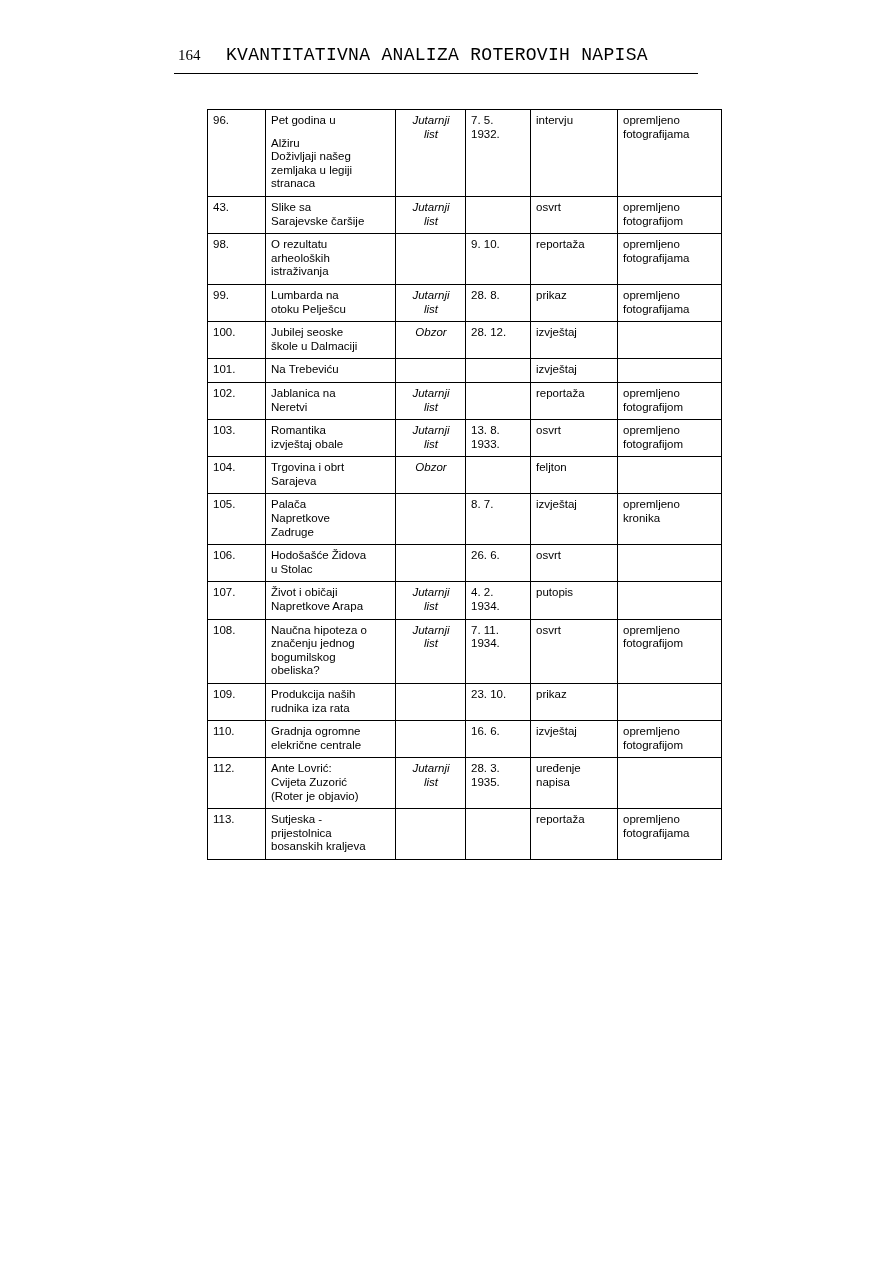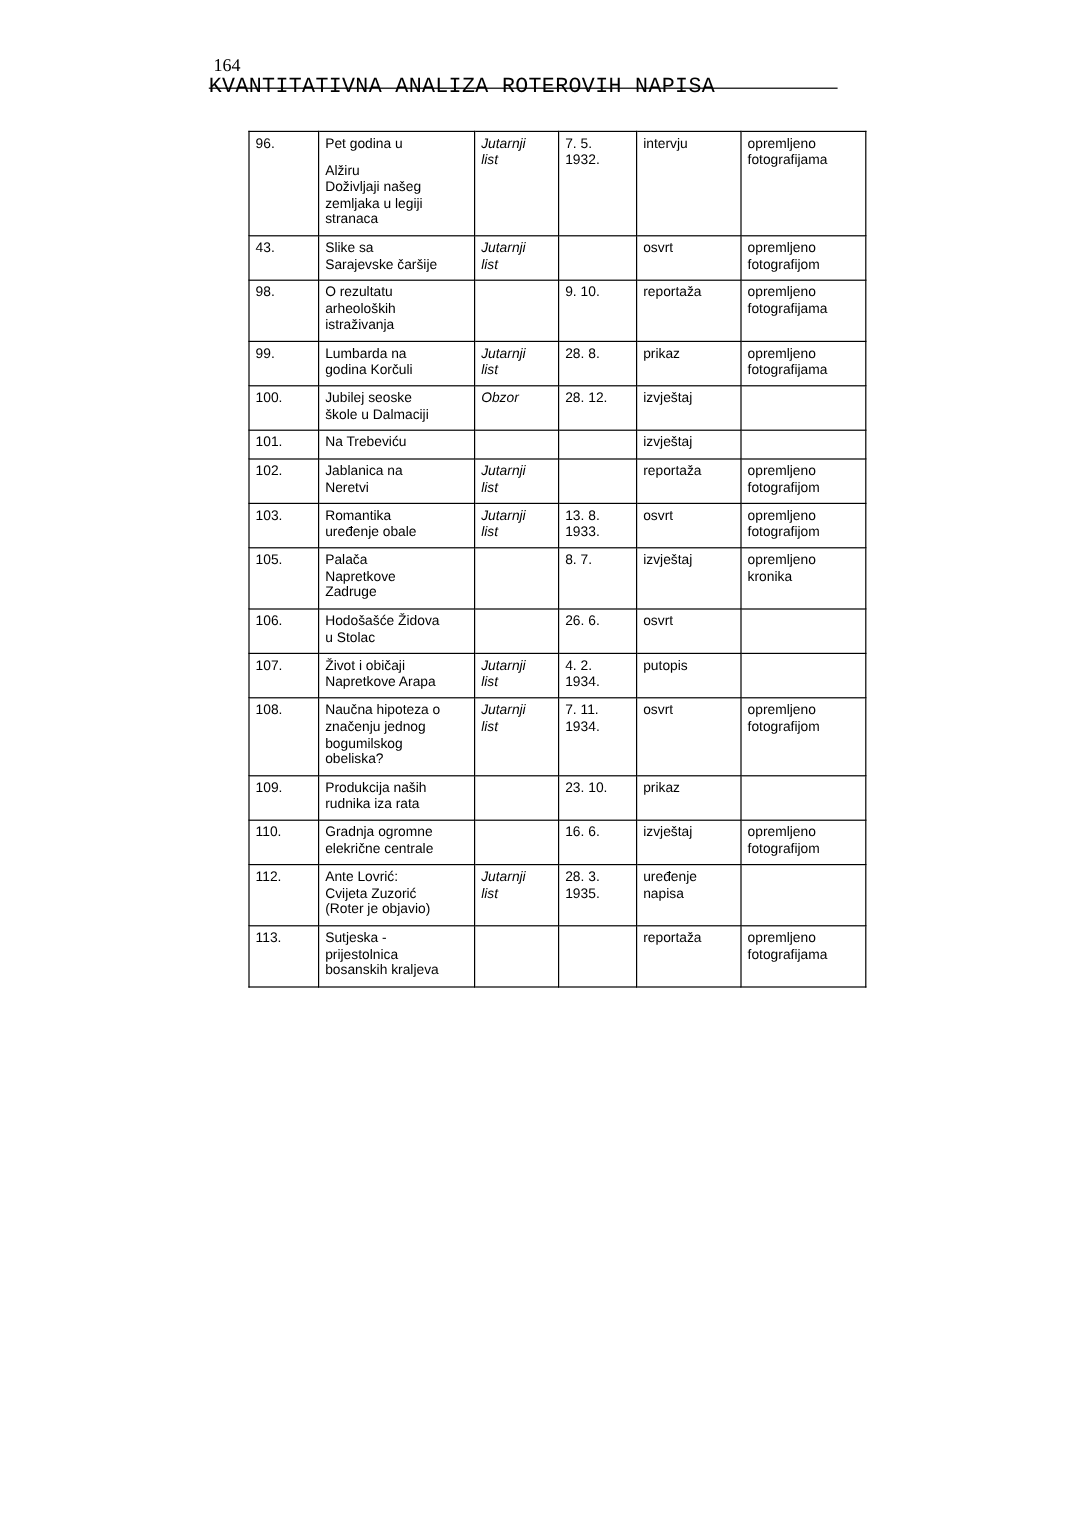--- a/index.html
+++ b/index.html
@@ -23,21 +23,20 @@
   }
   
   .header {
     position: absolute;
     left: 174px;
     top: 46px;
     width: 524px;
     display: flex;
     align-items: baseline;
     gap: 0;
-    flex-direction: column;
   }
   .header .page-number {
     font-family: "Liberation Serif", serif;
     font-size: 15px;
     line-height: 18px;
     width: 52px;
     padding-left: 4px;
     box-sizing: border-box;
   }
   .header .head-title {
@@ -75,21 +74,21 @@
     padding: 4px 4px 5px 5px;
     word-wrap: break-word;
   }
   col.c-num   { width: 58px; }
   col.c-title { width: 130px; }
   col.c-src   { width: 70px; }
   col.c-date  { width: 65px; }
   col.c-genre { width: 87px; }
   col.c-note  { width: 104px; }
 
-  .ital { font-style: italic; }
+  .ital { font-style: italic; text-align: center; }
   .cell-line { display: block; }
   .gap { display: block; height: 9px; }
 </style>
 </head>
 <body>
 
 <div class="page">
 
   <div class="header">
     <span class="page-number">164</span>
@@ -177,21 +176,21 @@
               <span class="cell-line">opremljeno</span>
               <span class="cell-line">fotografijama</span>
             </td>
           </tr>
           <tr>
             <td>
               <span class="cell-line">99.</span>
             </td>
             <td>
               <span class="cell-line">Lumbarda na</span>
-              <span class="cell-line">godina Korčuli</span>
+              <span class="cell-line">otoku Pelješcu</span>
             </td>
             <td>
               <span class="cell-line ital">Jutarnji</span>
               <span class="cell-line ital">list</span>
             </td>
             <td>
               <span class="cell-line">28. 8.</span>
             </td>
             <td>
               <span class="cell-line">prikaz</span>
@@ -254,37 +253,54 @@
               <span class="cell-line">opremljeno</span>
               <span class="cell-line">fotografijom</span>
             </td>
           </tr>
           <tr>
             <td>
               <span class="cell-line">103.</span>
             </td>
             <td>
               <span class="cell-line">Romantika</span>
-              <span class="cell-line">uređenje obale</span>
+              <span class="cell-line">izvještaj obale</span>
             </td>
             <td>
               <span class="cell-line ital">Jutarnji</span>
               <span class="cell-line ital">list</span>
             </td>
             <td>
               <span class="cell-line">13. 8.</span>
               <span class="cell-line">1933.</span>
             </td>
             <td>
               <span class="cell-line">osvrt</span>
             </td>
             <td>
               <span class="cell-line">opremljeno</span>
               <span class="cell-line">fotografijom</span>
             </td>
+          </tr>
+          <tr>
+            <td>
+              <span class="cell-line">104.</span>
+            </td>
+            <td>
+              <span class="cell-line">Trgovina i obrt</span>
+              <span class="cell-line">Sarajeva</span>
+            </td>
+            <td>
+              <span class="cell-line ital">Obzor</span>
+            </td>
+            <td></td>
+            <td>
+              <span class="cell-line">feljton</span>
+            </td>
+            <td></td>
           </tr>
           <tr>
             <td>
               <span class="cell-line">105.</span>
             </td>
             <td>
               <span class="cell-line">Palača</span>
               <span class="cell-line">Napretkove</span>
               <span class="cell-line">Zadruge</span>
             </td>

